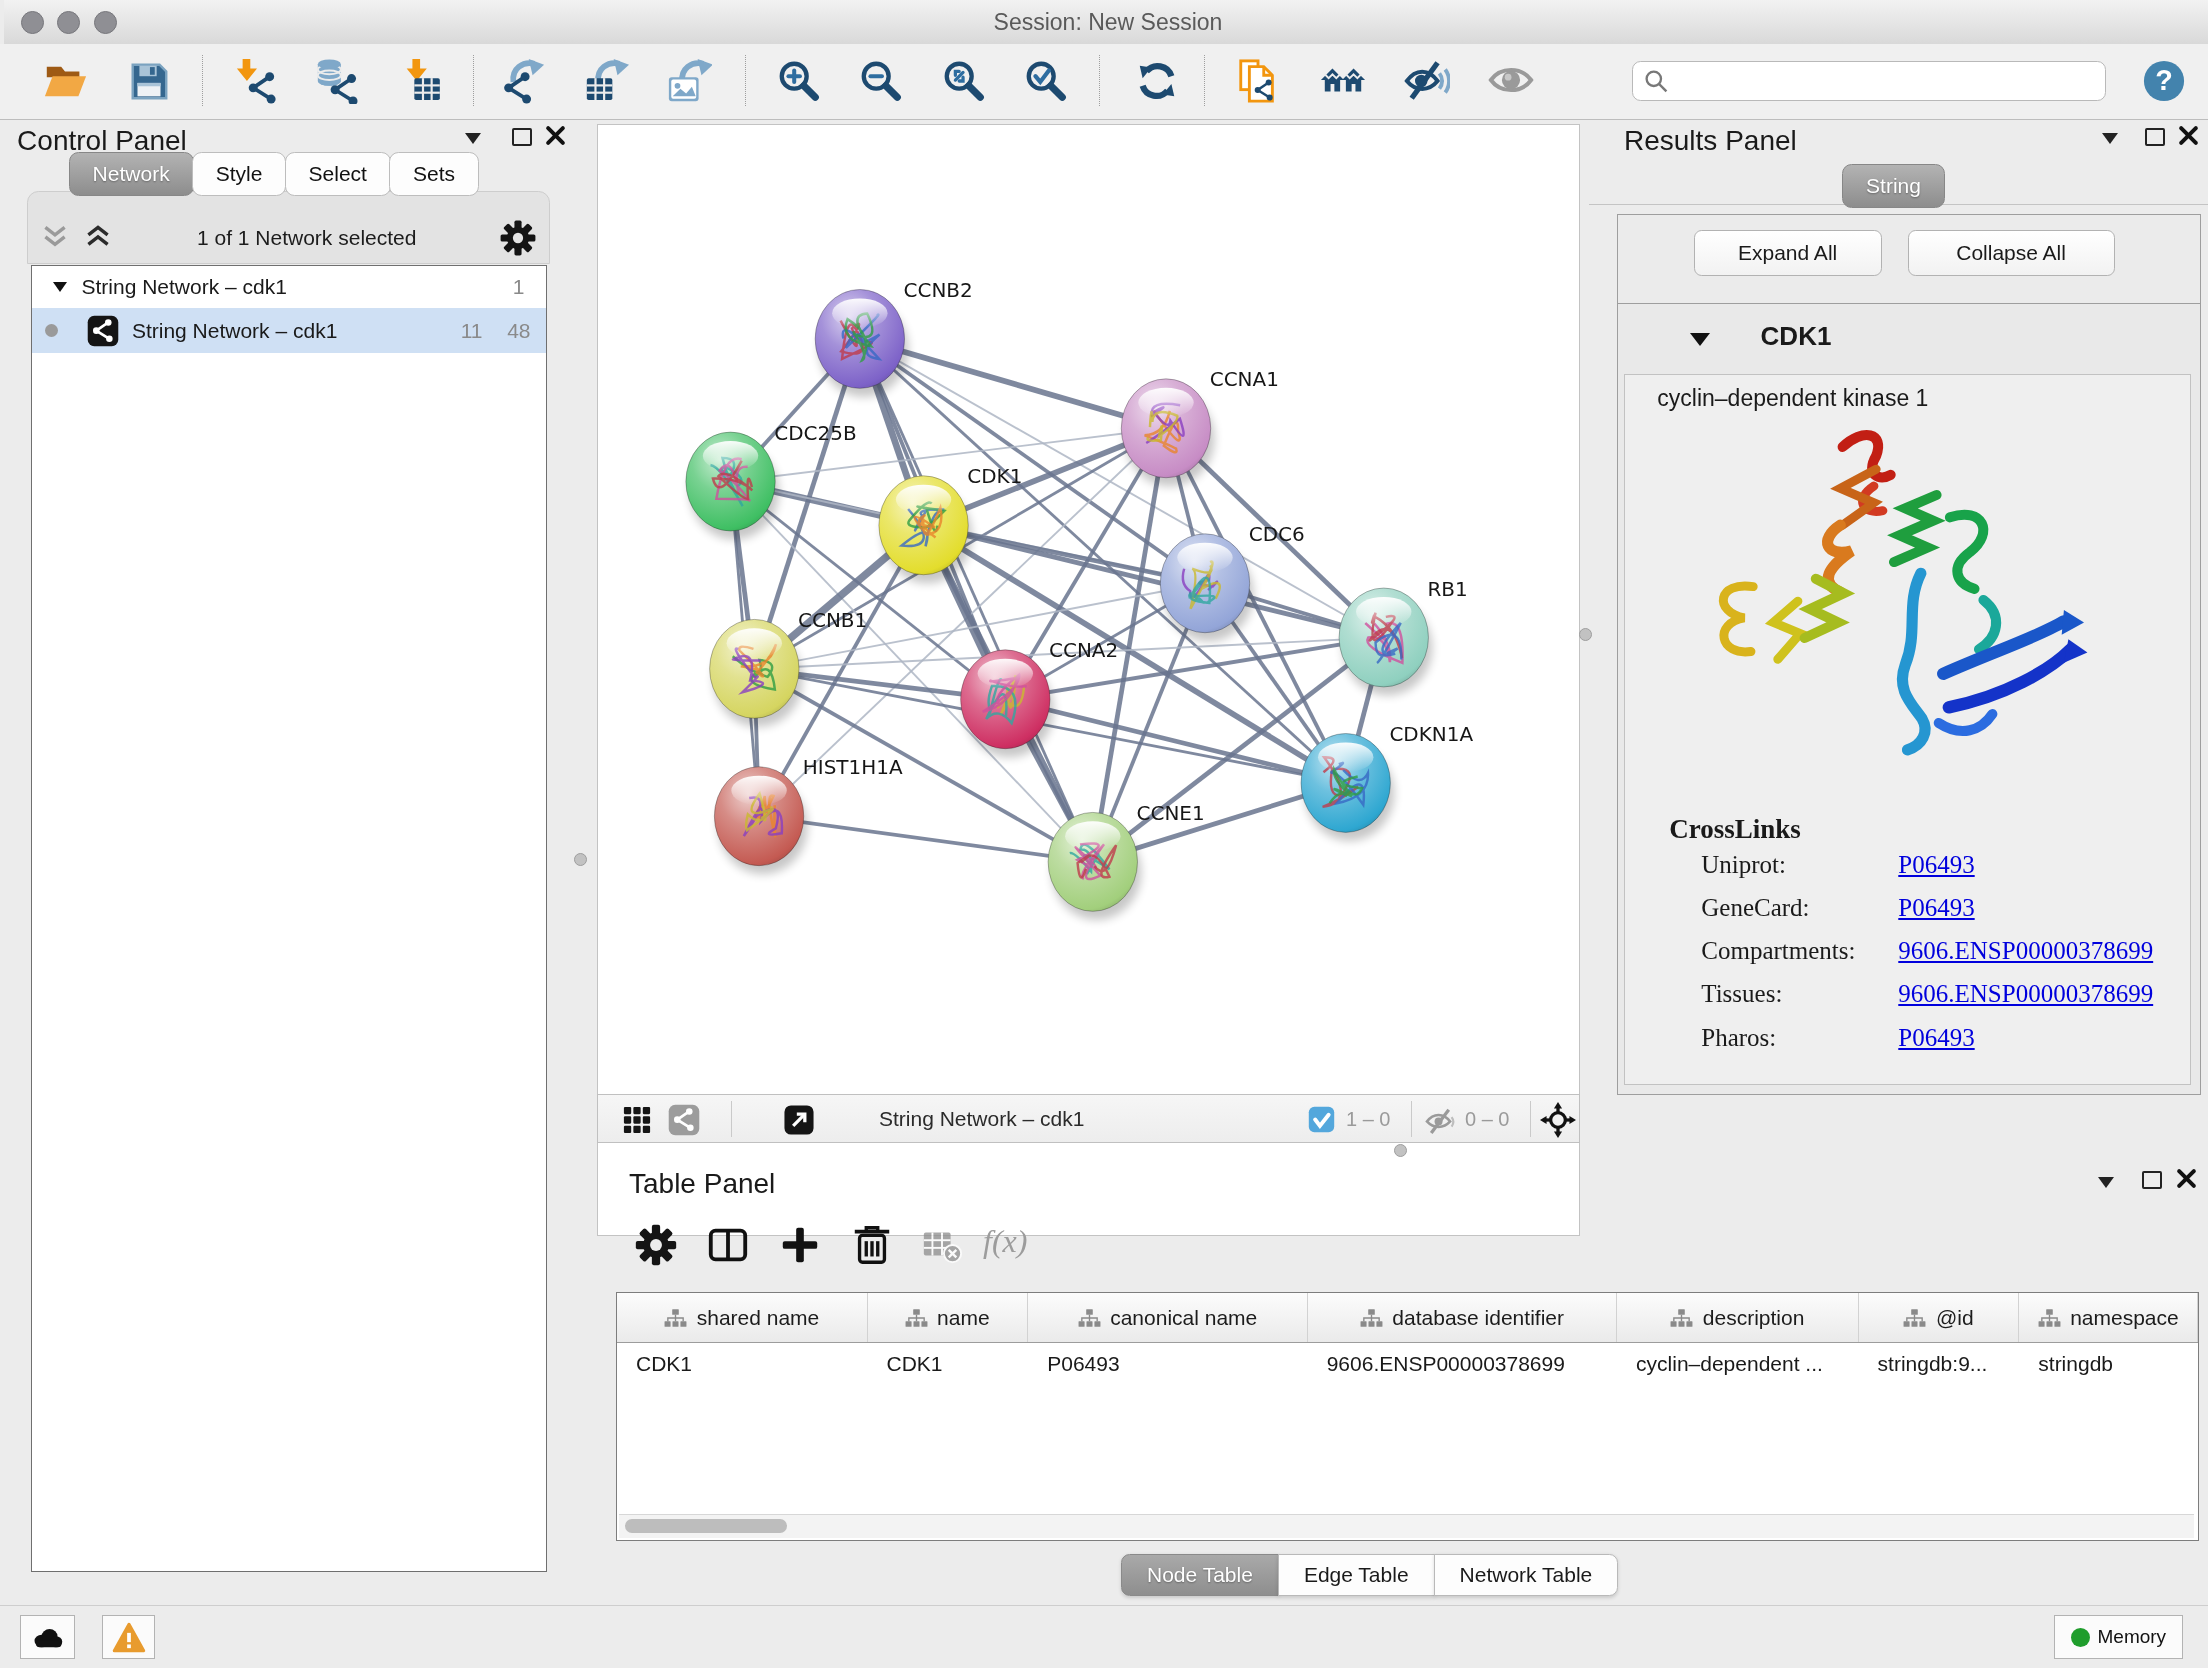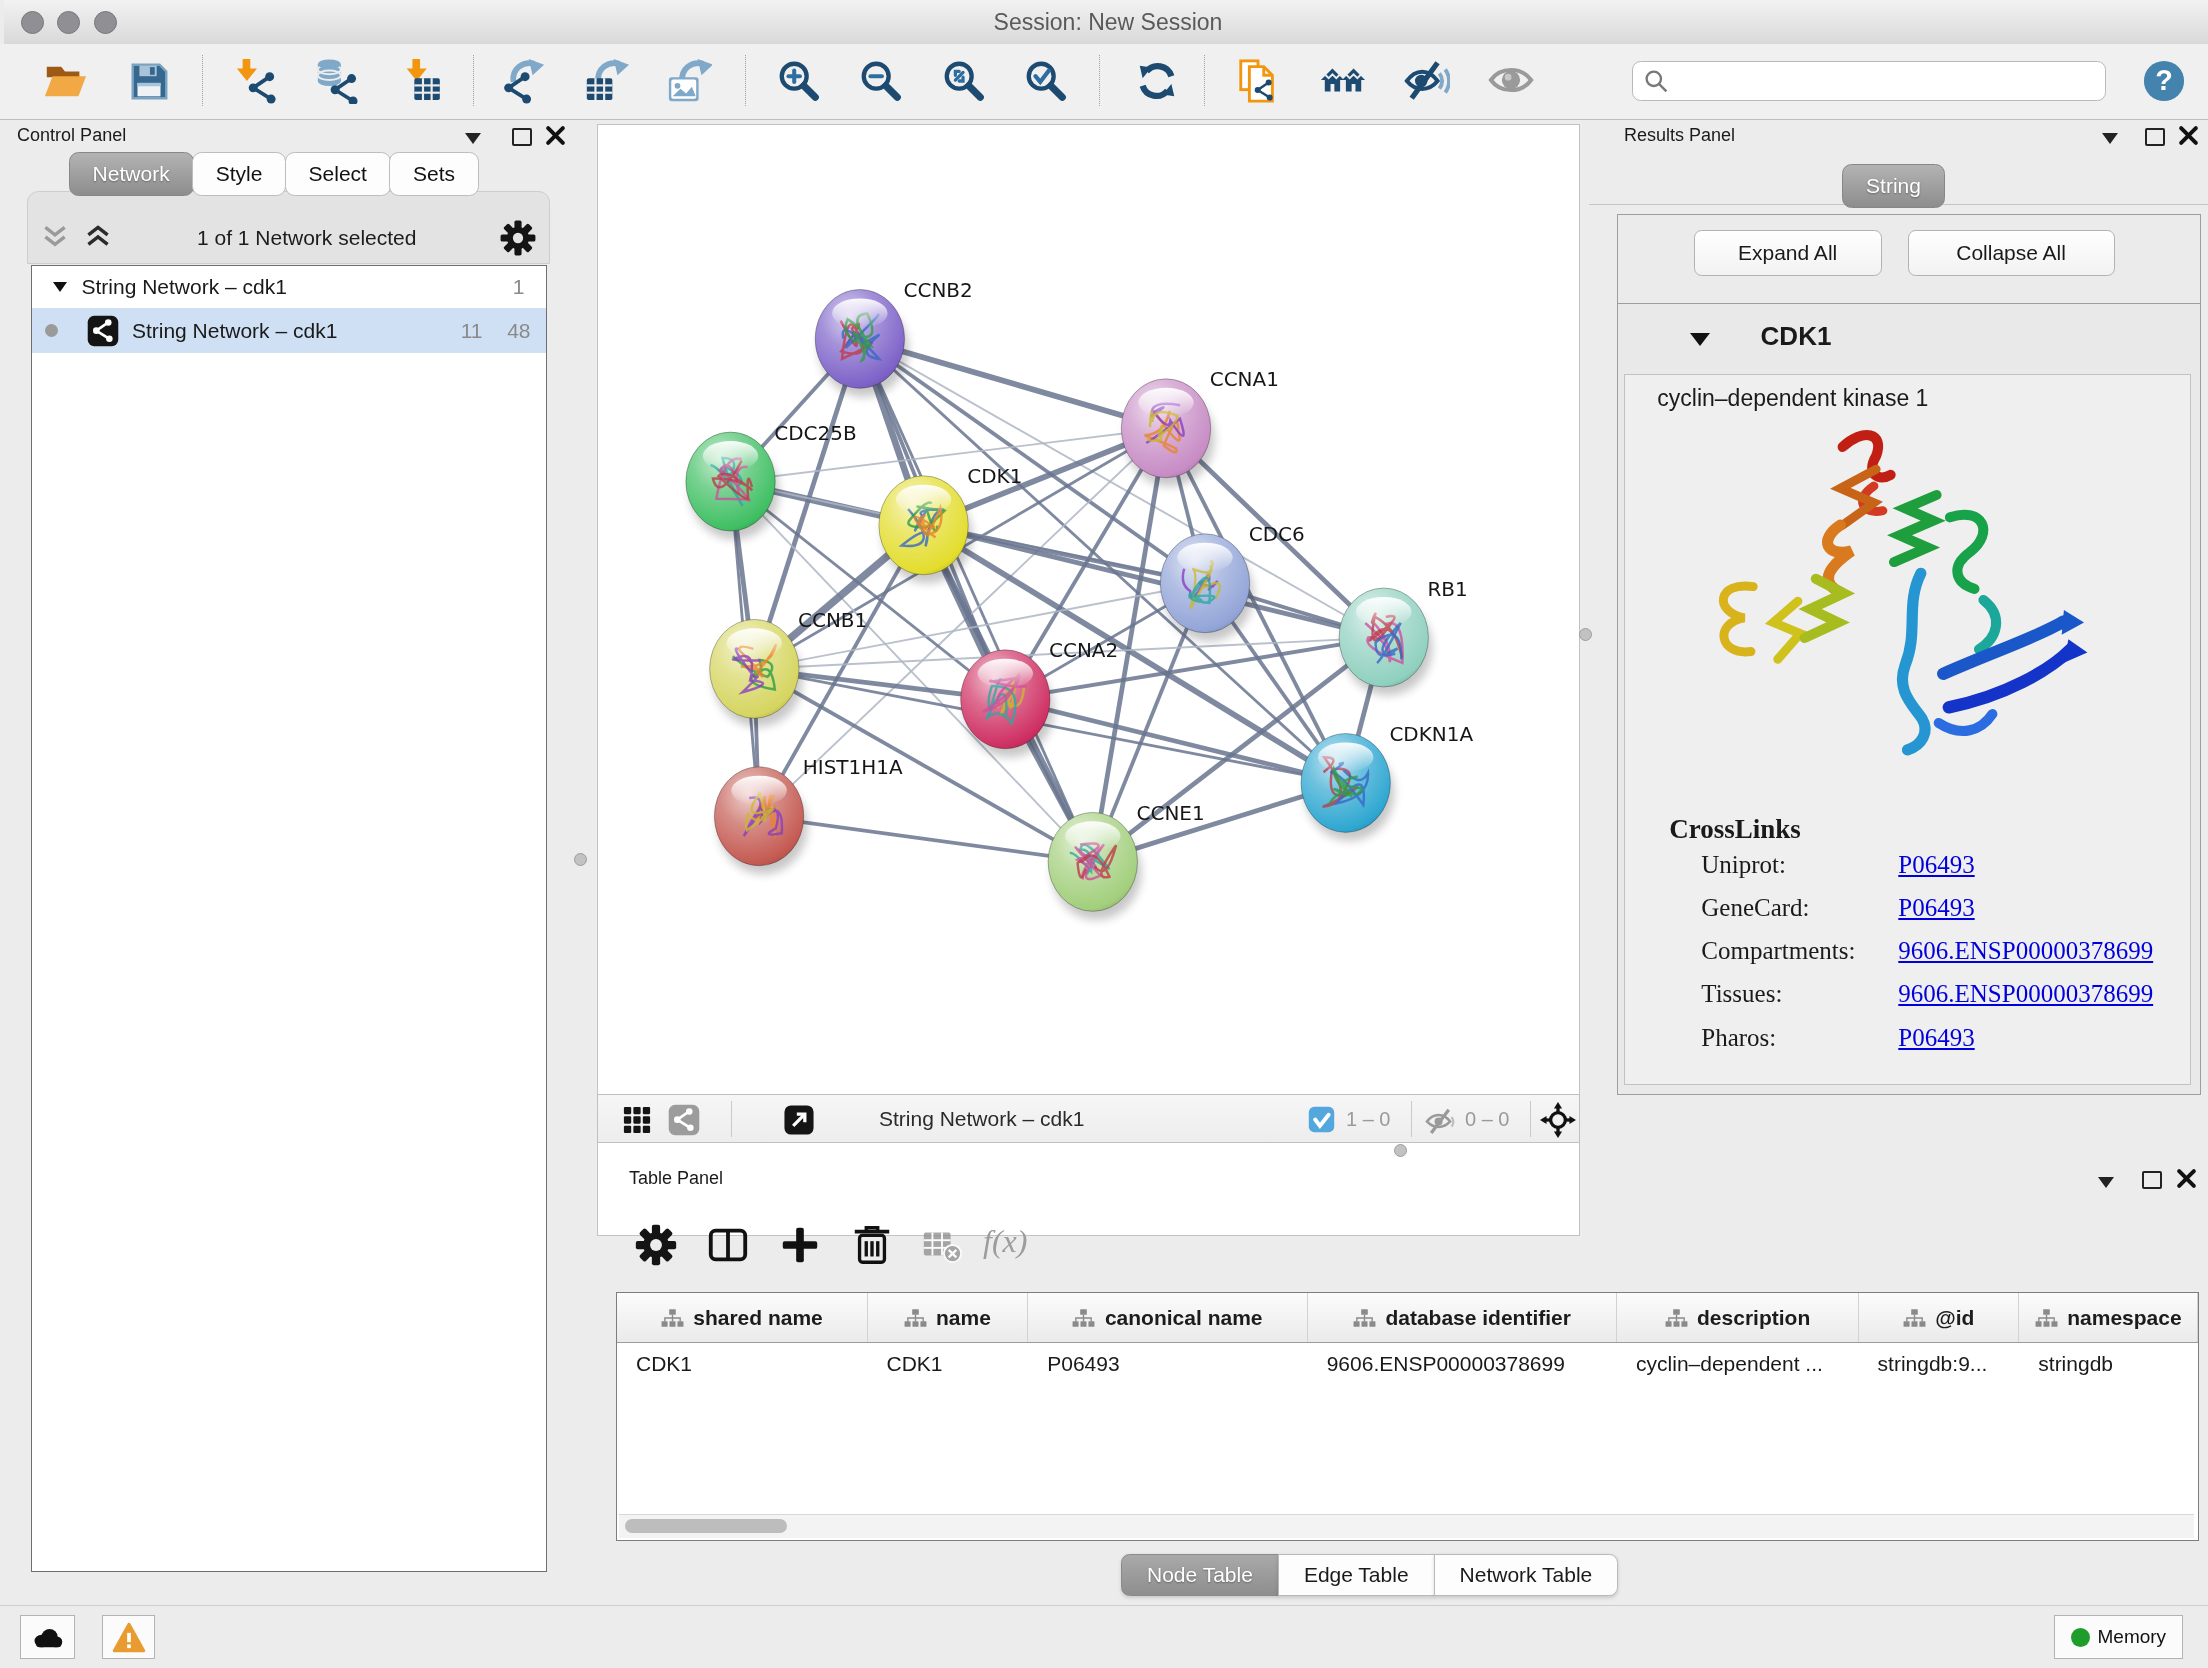--- a/index.html
+++ b/index.html
@@ -17,21 +17,21 @@
     background:#f0f0f0;border-bottom:1px solid #bdbdbd;}
   .tbicon{position:absolute;width:46px;height:46px;top:14.3px;cursor:pointer;}
   .tbicon svg{width:100%;height:100%;}
   .tbsep{position:absolute;top:11.4px;height:51px;border-left:1.9px dotted #9e9e9e;}
   .searchbox{position:absolute;left:1632px;top:17px;width:474px;height:40px;background:#fff;
     border:1px solid #b9b9b9;border-radius:8.6px;display:flex;align-items:center;padding-left:9.5px;box-sizing:border-box;}
   .searchbox svg{width:27px;height:27px;flex:0 0 auto;}
   .searchbox input{border:none;outline:none;font-size:20px;flex:1;background:transparent;margin-left:5.7px;font-family:"Liberation Sans",sans-serif;}
   .helpbtn{position:absolute;left:2142px;top:15px;width:44px;height:44px;}
   
-  .ph-title{font-size:18px;color:#1a1a1a;}
+  .ph-title{font-size:28px;color:#1a1a1a;}
   .caret-down{display:inline-block;width:0;height:0;border-left:8.6px solid transparent;
     border-right:8.6px solid transparent;border-top:11.4px solid #222;}
   .float-btn{display:inline-block;width:16px;height:14.3px;border:2.4px solid #222;border-radius:1.9px;background:transparent;}
   .close-btn{display:inline-block;width:21px;height:21px;}
   .winbtn{position:absolute;top:7.6px;cursor:pointer;}
   
   .cpanel{position:absolute;left:9.5px;top:119px;width:554px;height:1487px;}
   .tab{height:42px;line-height:42px;padding:0 23px;font-size:21px;background:#fdfdfd;
     border:1px solid #bdbdbd;border-radius:9.5px;margin-left:-1.9px;color:#111;cursor:pointer;}
   .tab.sel{background:linear-gradient(#b3b3b3,#8d8d8d);color:#fff;border-color:#878787;
@@ -88,21 +88,21 @@
   .xl-label{position:absolute;left:76px;}
   .xl-value{position:absolute;left:273px;color:#0000dd;text-decoration:underline;cursor:pointer;}
   
   .tpanel{position:absolute;left:597px;top:1153px;width:1611px;height:455px;}
   .tp-toolbar-icon{position:absolute;top:70px;width:44px;height:44px;cursor:pointer;}
   .tp-toolbar-icon svg{width:100%;height:100%;}
   .fx{position:absolute;top:70px;font-family:"Liberation Serif",serif;font-style:italic;
     font-size:32px;color:#9c9c9c;}
   .dtable{position:absolute;left:19px;top:139px;width:1583px;height:249px;background:#fff;
     border:1.9px solid #7d7d7d;box-sizing:border-box;overflow:hidden;}
-  .thead{display:flex;height:49px;background:linear-gradient(#fcfcfc,#eaeaea);border-bottom:1.9px solid #9c9c9c;font-weight:bold;}
+  .thead{display:flex;height:49px;background:linear-gradient(#fcfcfc,#eaeaea);border-bottom:1.9px solid #9c9c9c;}
   .th{display:flex;align-items:center;justify-content:center;gap:9.5px;font-size:21px;color:#1c1c1c;
     border-right:1px solid #d2d2d2;box-sizing:border-box;overflow:hidden;white-space:nowrap;cursor:pointer;}
   .th svg{width:23px;height:20px;flex:0 0 auto;}
   .trowdata{display:flex;height:42px;align-items:center;}
   .td{font-size:21px;padding-left:19px;box-sizing:border-box;overflow:hidden;white-space:nowrap;}
   .hscroll{position:absolute;left:1.9px;bottom:1.9px;width:1575px;height:23px;background:#f3f3f3;
     border-top:1px solid #d7d7d7;}
   .hthumb{position:absolute;left:5.7px;top:3.8px;width:162px;height:14.3px;border-radius:7.6px;background:#bdbdbd;cursor:pointer;}
   .ttabs{position:absolute;left:525px;top:401px;display:flex;}
   .ttab{height:40px;line-height:40px;padding:0 25px;font-size:21px;background:#fdfdfd;

